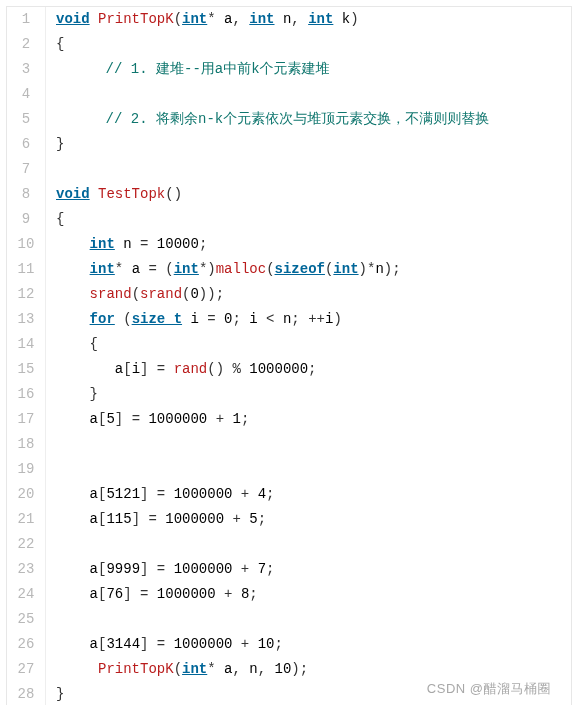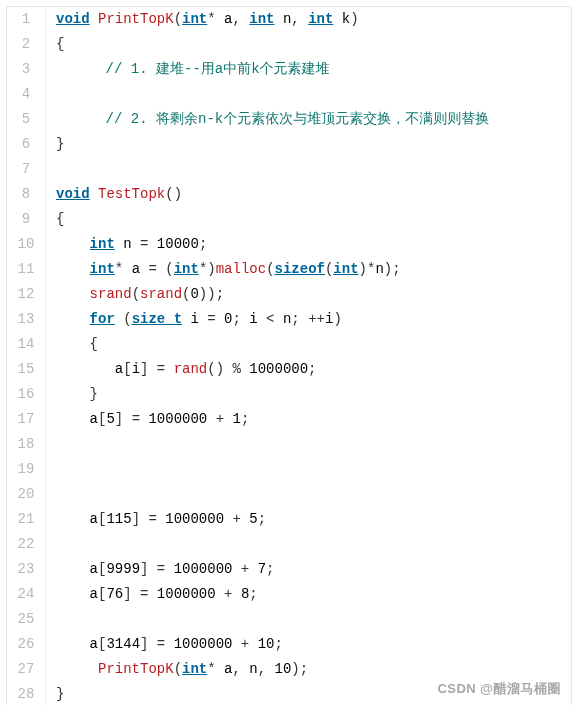--- a/index.html
+++ b/index.html
@@ -38,28 +38,27 @@
     color: #000;
   }
   .kw   { color: #006699; font-weight: bold; text-decoration: underline; }
   .func { color: #b91c1c; }
   .num  { color: #000000; text-align: center; }
   .cmt  { color: #0f766e; margin-left: 16px; }
   .id   { color: #000; }
   .punct{ color: #333; }
   .watermark {
     position: absolute;
-    right: 10px;
+    right: 20px;
     bottom: 6px;
     color: rgba(120,120,120,0.65);
     font-family: Arial, sans-serif;
     font-size: 13px;
     letter-spacing: 0.5px;
     pointer-events: none;
-    font-weight: bold;
   }
 </style>
 </head>
 <body>
 
 <div class="code-wrap">
 
   <div class="line">
     <div class="gutter">1</div>
     <div class="code"><span class="kw">void</span> <span class="func">PrintTopK</span><span class="punct">(</span><span class="kw">int</span><span class="punct">*</span><span class="id"> a</span><span class="punct">, </span><span class="kw">int</span><span class="id"> n</span><span class="punct">, </span><span class="kw">int</span><span class="id"> k</span><span class="punct">)</span></div>
@@ -148,20 +147,21 @@
   <div class="line">
     <div class="gutter">18</div>
   </div>
 
   <div class="line">
     <div class="gutter">19</div>
   </div>
 
   <div class="line">
     <div class="gutter">20</div>
+    <div class="code"><span>    </span><span class="id">a</span><span class="punct">[</span><span class="num">5121</span><span class="punct">]</span><span class="punct"> = </span><span class="num">1000000</span><span class="punct"> + </span><span class="num">4</span><span class="punct">;</span></div>
   </div>
 
   <div class="line">
     <div class="gutter">21</div>
     <div class="code"><span>    </span><span class="id">a</span><span class="punct">[</span><span class="num">115</span><span class="punct">]</span><span class="punct"> = </span><span class="num">1000000</span><span class="punct"> + </span><span class="num">5</span><span class="punct">;</span></div>
   </div>
 
   <div class="line">
     <div class="gutter">22</div>
   </div>

